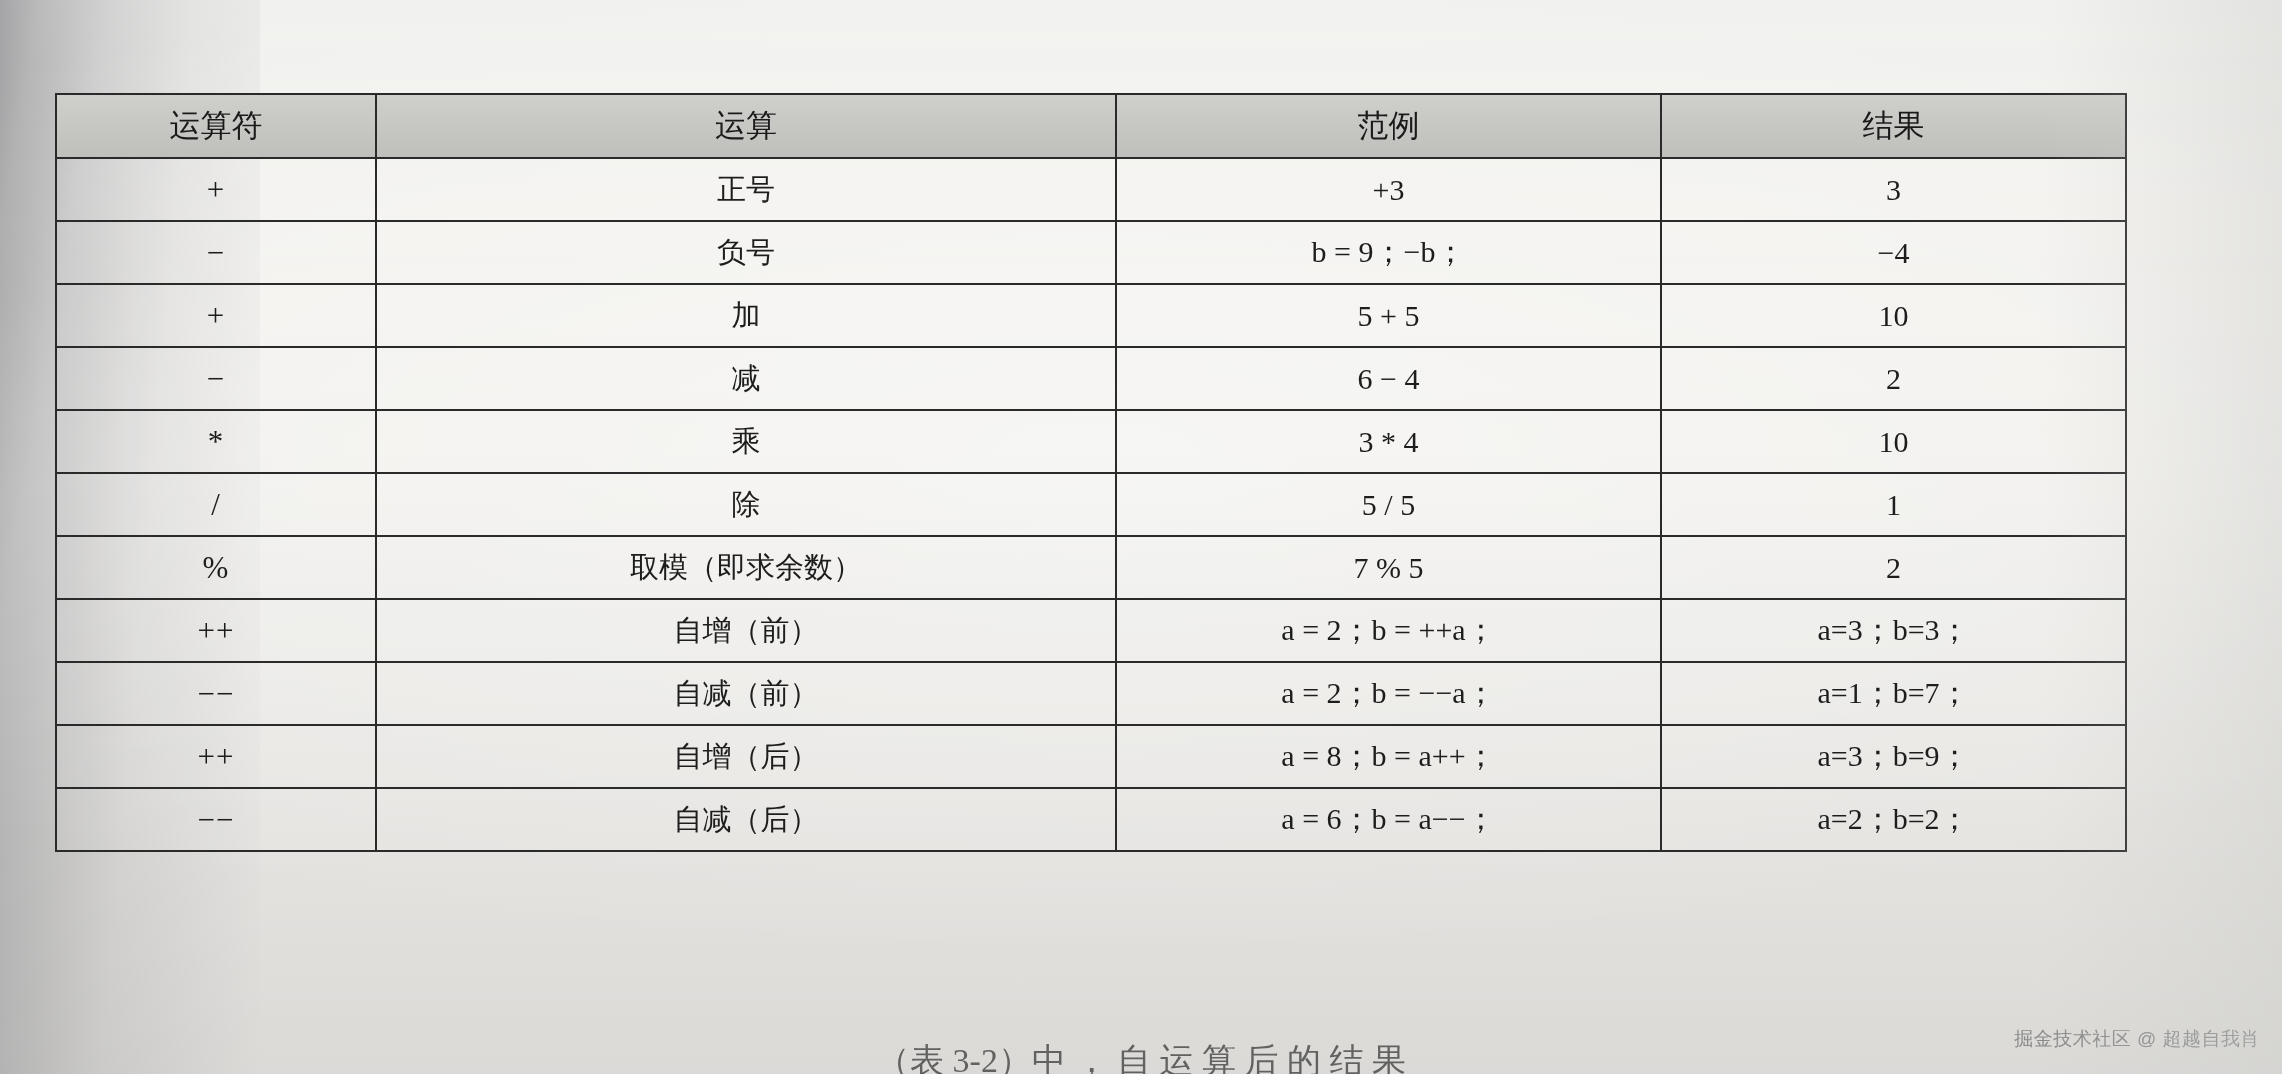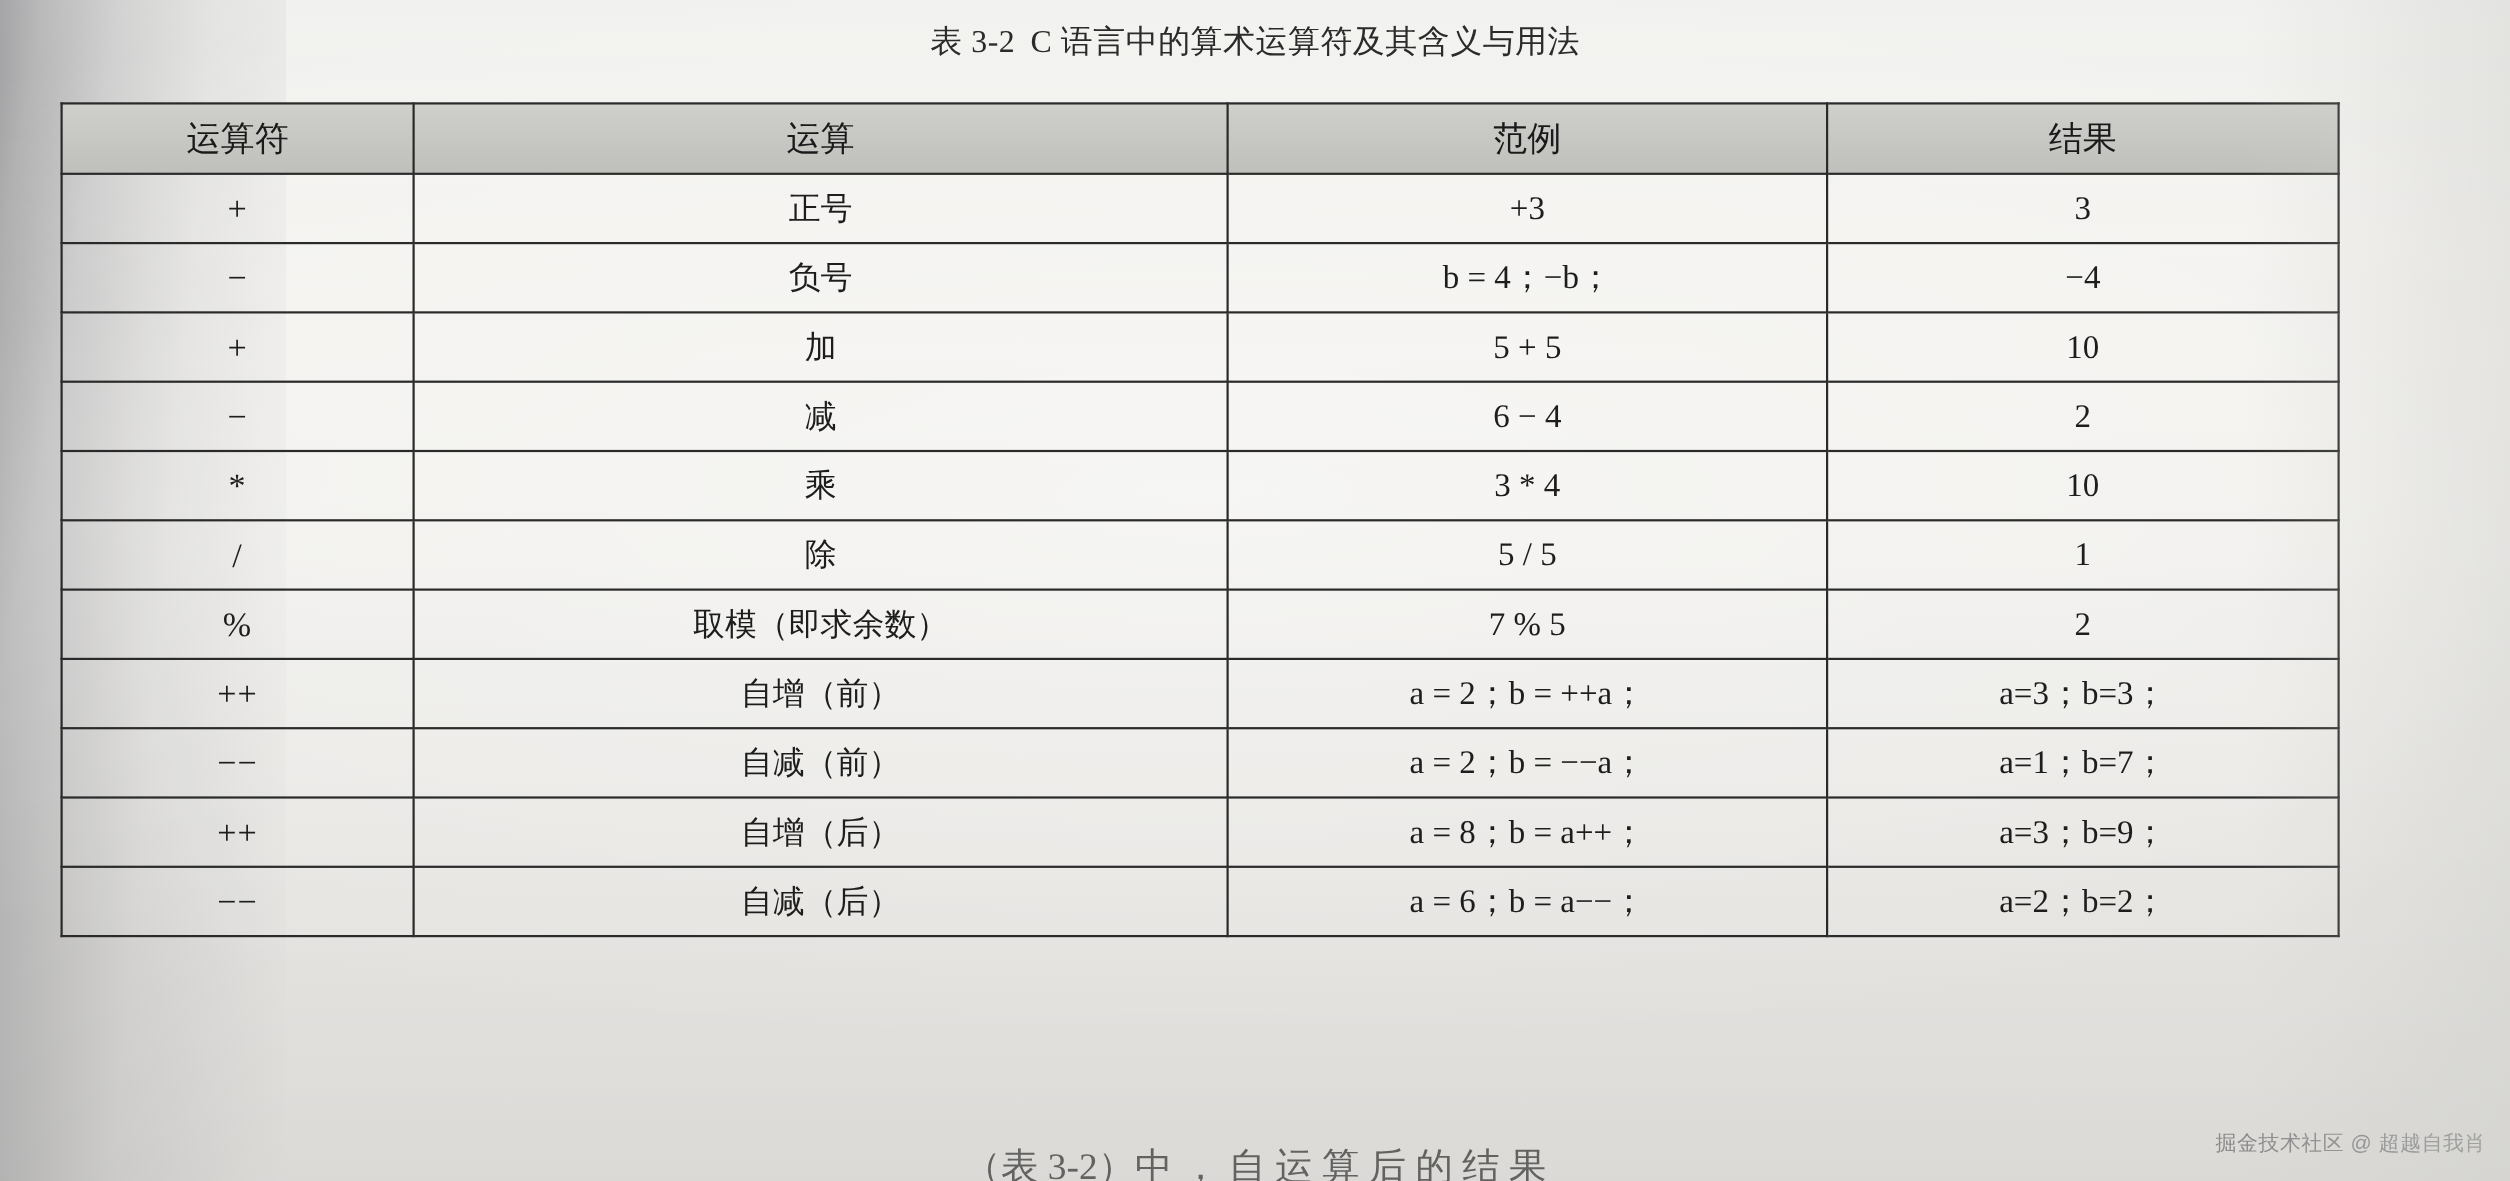--- a/index.html
+++ b/index.html
@@ -134,24 +134,20 @@
     opacity: 0.75;
     white-space: nowrap;
   }
 </style>
 </head>
 <body>
 
 <div id="page">
   <div id="vignette"></div>
 
-  <div id="caption">
-    <span class="cap-num">表 3-2</span>
-    <span>C 语言中的算术运算符及其含义与用法</span>
-  </div>
 
   <div id="table-wrap">
     <table class="op-table">
       <colgroup>
         <col class="c1">
           <col class="c2">
           <col class="c3">
           <col class="c4">
       </colgroup>
       <thead>
@@ -165,21 +161,21 @@
       <tbody>
         <tr>
           <td class="op-sym">+</td>
           <td class="op-name">正号</td>
           <td class="example">+3</td>
           <td class="result">3</td>
         </tr>
         <tr>
           <td class="op-sym">−</td>
           <td class="op-name">负号</td>
-          <td class="example">b = 4；−b；</td>
+          <td class="example">b = 9；−b；</td>
           <td class="result">−4</td>
         </tr>
         <tr>
           <td class="op-sym">+</td>
           <td class="op-name">加</td>
           <td class="example">5 + 5</td>
           <td class="result">10</td>
         </tr>
         <tr>
           <td class="op-sym">−</td>

